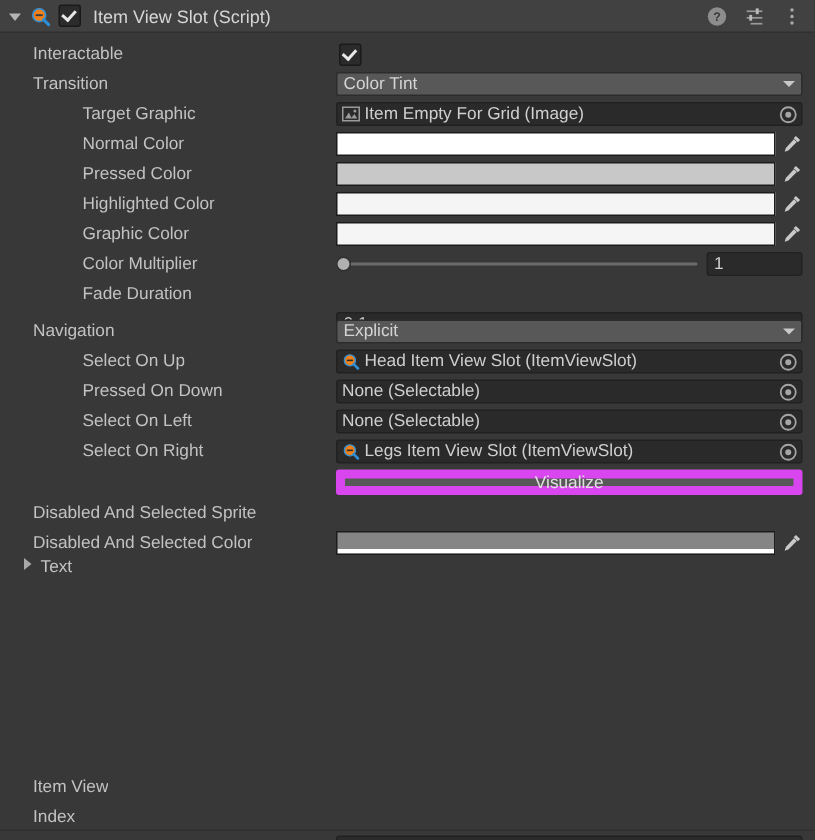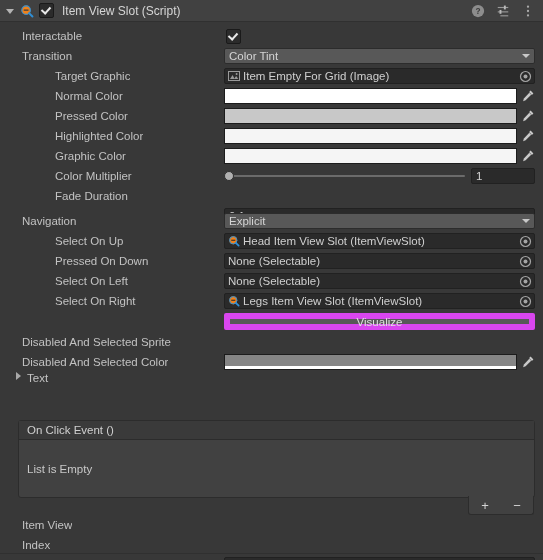--- a/index.html
+++ b/index.html
@@ -348,32 +348,20 @@
         </svg>
       </div>
     </div>
   </div>
 
   <div class="foldrow">
     <span class="tri"></span>
     <span>Text</span>
   </div>
 
-  <div class="evtbox" style="top:420px;height:78px">
-    <div class="evt-head">
-      <span>On Click Event ()</span>
-    </div>
-    <div class="evt-body">
-      <span>List is Empty</span>
-    </div>
-    <div class="evt-foot">
-      <span class="plusminus">+</span>
-      <span class="plusminus">−</span>
-    </div>
-  </div>
 
   <div class="row" style="position:absolute;left:0;right:12px;top:515px">
     <div class="lbl l0">Item View</div>
   </div>
 
   <div class="row" style="position:absolute;left:0;right:0;top:535px">
     <div class="lbl l0">Index</div>
     <div class="field">
       <div class="numfield">
         <span>0</span>

